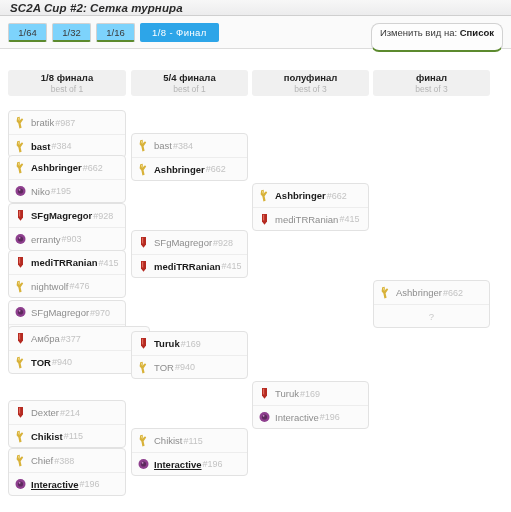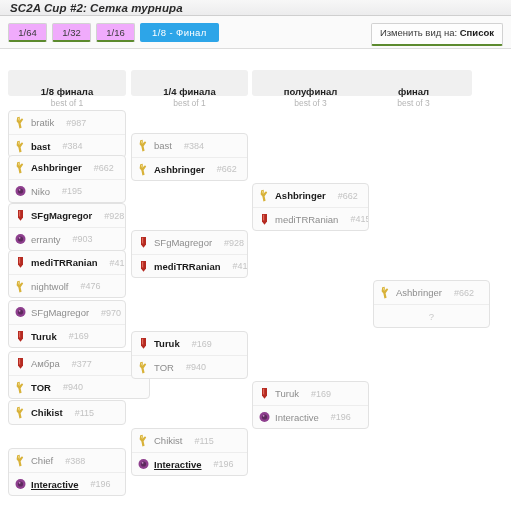--- a/index.html
+++ b/index.html
@@ -38,66 +38,66 @@
     position: relative;
   }
   .tabs { display: flex; gap: 5px; align-items: flex-start; }
   .tab {
     min-width: 39px;
     height: 19px;
     line-height: 17px;
     padding: 0 8px;
     font-size: 9.5px;
     color: #3a3a3a;
-    background: #f0abfc;
+    background: #7dd3fc;
     border: 1px solid #d2d2d2;
     border-bottom: 2px solid #5c8a2e;
     border-radius: 2px;
     text-align: center;
     cursor: pointer;
     white-space: nowrap;
   }
   .tab.active {
     background: #2da5e8;
     color: #ffffff;
     border: 1px solid #2da5e8;
     border-bottom: 2px solid #2da5e8;
     padding: 0 11px;
     letter-spacing: 0.4px;
   }
   .viewswitch {
     position: absolute;
     right: 8px; top: 7px;
-    height: 23px;
+    height: 29px;
     line-height: 17px;
     padding: 0 8px;
     font-size: 9.5px;
     color: #3a3a3a;
     background: #fdfdfd;
     border: 1px solid #d2d2d2;
     border-bottom: 2px solid #5c8a2e;
-    border-radius: 2px;
+    border-radius: 8px;
     cursor: pointer;
     white-space: nowrap;
   }
   .viewswitch b { color: #1a1a1a; }
 
   
   .round-headers {
     position: absolute;
     top: 70px; left: 0; right: 0;
     height: 28px;
   }
   .round-header {
     position: absolute;
     height: 26px;
     background: #f0f0f0;
     border-radius: 3px;
     text-align: center;
-    padding-top: 16px;
+    padding-top: 2px;
   }
   .round-header .rh-name {
     font-size: 9.5px; font-weight: bold; color: #222; line-height: 12px;
   }
   .round-header .rh-sub {
     font-size: 8.5px; color: #b5b5b5; line-height: 11px;
   }
 
   
   .bracket { position: absolute; top: 0; left: 0; width: 511px; height: 512px; }
@@ -114,21 +114,21 @@
     display: flex;
     align-items: center;
     padding-left: 6px;
     font-size: 9.5px;
     white-space: nowrap;
   }
   .slot + .slot { border-top: 1px solid #ededed; }
   .slot .nick { color: #8d8d8d; }
   .slot.winner .nick { color: #1b1b1b; font-weight: bold; }
   .slot.winner.underline .nick { text-decoration: underline; }
-  .slot .tag { color: #c3c3c3; font-size: 9px; margin-left: 12px; }
+  .slot .tag { color: #c3c3c3; font-size: 9px; margin-left: 1px; }
   .slot.empty { justify-content: center; padding-left: 0; }
   .slot.empty .nick { color: #c9c9c9; font-weight: normal; }
 
   
   .race {
     width: 11px; height: 13px;
     margin-right: 5px;
     flex: 0 0 11px;
     position: relative;
   }
@@ -155,28 +155,28 @@
       <b>Список</b>
     </div>
   </div>
 
   <div class="round-headers" id="round-headers">
       <div class="round-header" style="left: 8px; width: 118px;">
         <div class="rh-name">1/8 финала</div>
         <div class="rh-sub">best of 1</div>
       </div>
       <div class="round-header" style="left: 131px; width: 117px;">
-        <div class="rh-name">1/4 финала</div>
+        <div class="rh-name">5/4 финала</div>
         <div class="rh-sub">best of 1</div>
       </div>
       <div class="round-header" style="left: 252px; width: 117px;">
         <div class="rh-name">полуфинал</div>
         <div class="rh-sub">best of 3</div>
       </div>
-      <div class="round-header" style="left: 355px; width: 117px;">
+      <div class="round-header" style="left: 373px; width: 117px;">
         <div class="rh-name">финал</div>
         <div class="rh-sub">best of 3</div>
       </div>
     </div>
 
   <div class="bracket" id="bracket">
       <div class="match" style="left: 8px; top: 110px; width: 118px;">
         <div class="slot">
           <span class="race">
             <svg width="11" height="13" viewBox="0 0 11 13">
@@ -282,21 +282,21 @@
           <span class="race">
             <svg width="11" height="13" viewBox="0 0 11 13">
               <path d="M3.0 1.0 L8.0 1.0 L8.0 8.5 L5.5 11.8 L3.0 8.5 Z" fill="#b52a21"></path>
               <path d="M4.0 1.8 L5.2 1.8 L5.2 8.0 L4.0 7.0 Z" fill="#e06a5c"></path>
             </svg>
           </span>
           <span class="nick">Turuk</span>
           <span class="tag">#169</span>
         </div>
       </div>
-      <div class="match" style="left: 8px; top: 351px; width: 142px;">
+      <div class="match" style="left: 8px; top: 326px; width: 142px;">
         <div class="slot">
           <span class="race">
             <svg width="11" height="13" viewBox="0 0 11 13">
               <path d="M3.0 1.0 L8.0 1.0 L8.0 8.5 L5.5 11.8 L3.0 8.5 Z" fill="#b52a21"></path>
               <path d="M4.0 1.8 L5.2 1.8 L5.2 8.0 L4.0 7.0 Z" fill="#e06a5c"></path>
             </svg>
           </span>
           <span class="nick">Амбра</span>
           <span class="tag">#377</span>
         </div>
@@ -305,20 +305,30 @@
             <svg width="11" height="13" viewBox="0 0 11 13">
               <path d="M2.2 1.2 L4.6 0.8 L5.2 4.0 L7.0 2.2 L8.2 3.4 L5.6 7.2 L6.6 11.8 L4.4 12.4 L3.4 7.6 L1.6 5.2 Z" fill="#d8b23a"></path>
               <path d="M3.0 2.0 L4.2 1.8 L4.8 5.0 L3.4 4.0 Z" fill="#f0d98a"></path>
             </svg>
           </span>
           <span class="nick">TOR</span>
           <span class="tag">#940</span>
         </div>
       </div>
       <div class="match" style="left: 8px; top: 400px; width: 118px;">
+        <div class="slot">
+          <span class="race">
+            <svg width="11" height="13" viewBox="0 0 11 13">
+              <path d="M3.0 1.0 L8.0 1.0 L8.0 8.5 L5.5 11.8 L3.0 8.5 Z" fill="#b52a21"></path>
+              <path d="M4.0 1.8 L5.2 1.8 L5.2 8.0 L4.0 7.0 Z" fill="#e06a5c"></path>
+            </svg>
+          </span>
+          <span class="nick">Dexter</span>
+          <span class="tag">#214</span>
+        </div>
         <div class="slot winner">
           <span class="race">
             <svg width="11" height="13" viewBox="0 0 11 13">
               <path d="M2.2 1.2 L4.6 0.8 L5.2 4.0 L7.0 2.2 L8.2 3.4 L5.6 7.2 L6.6 11.8 L4.4 12.4 L3.4 7.6 L1.6 5.2 Z" fill="#d8b23a"></path>
               <path d="M3.0 2.0 L4.2 1.8 L4.8 5.0 L3.4 4.0 Z" fill="#f0d98a"></path>
             </svg>
           </span>
           <span class="nick">Chikist</span>
           <span class="tag">#115</span>
         </div>

